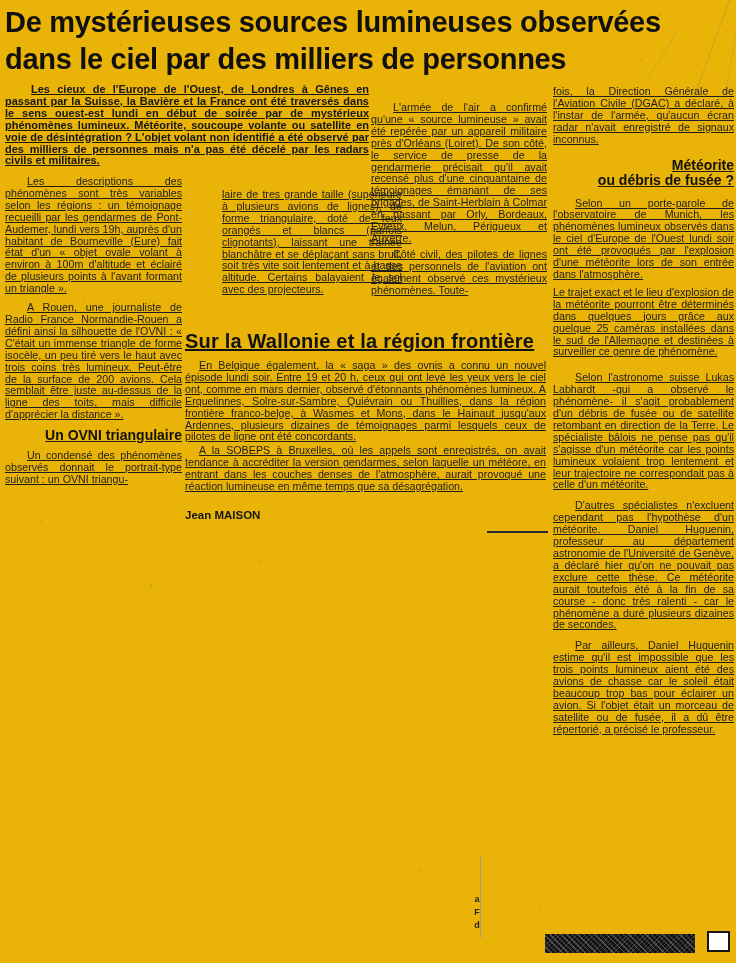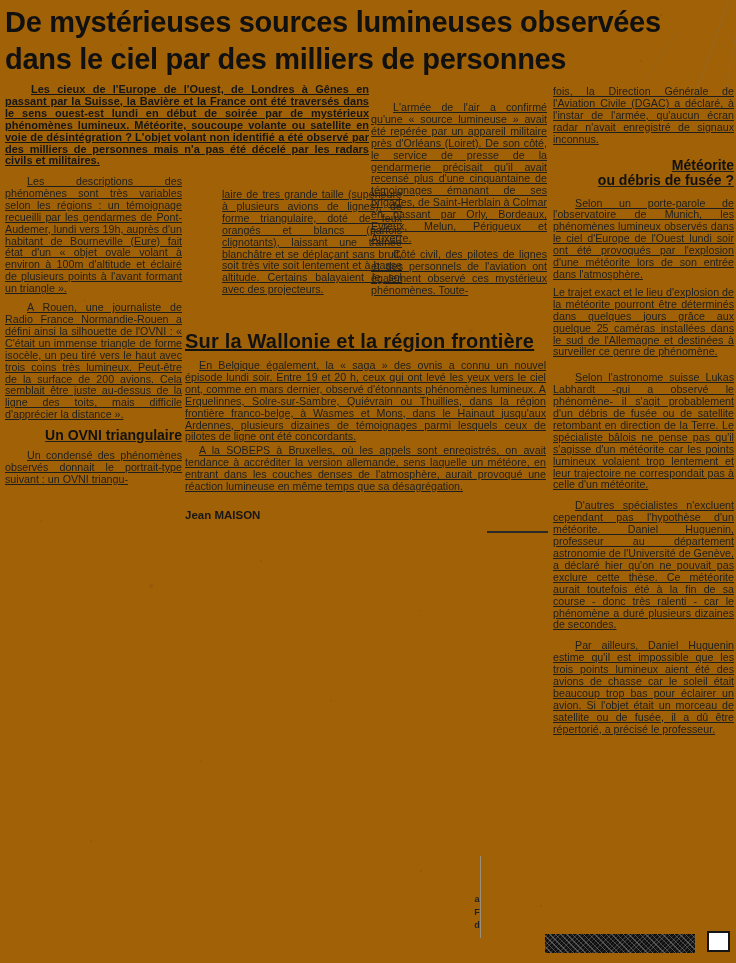--- a/index.html
+++ b/index.html
@@ -1,19 +1,19 @@
 <!DOCTYPE html>
 <html lang="fr"><head>
 <meta charset="utf-8">
 <style>
   html,body{margin:0;padding:0;background:#888;}
   .page{
     position:relative;
     width:736px;height:963px;
-    background:#a16207;
+    background:#eab308;
     overflow:hidden;
     font-family:"Liberation Sans","DejaVu Sans",sans-serif;
     color:#1b1b1b;
   }
   .headline{
     position:absolute;left:5px;top:4px;width:730px;
     font-size:29px;font-weight:bold;line-height:37px;
     letter-spacing:-0.3px;color:#101010;
   }
   .bodytext{
@@ -135,21 +135,21 @@
     <p>Un condensé des phénomènes observés donnait le portrait-type suivant : un OVNI triangu-</p>
   </div>
 
   <div class="bodytext colB">
     <p class="noindent">laire de tres grande taille (supérieure à plusieurs avions de lignes), de forme triangulaire, doté de feux orangés et blancs (parfois clignotants), laissant une traînée blanchâtre et se déplaçant sans bruit, soit très vite soit lentement et à basse altitude. Certains balayaient le sol avec des projecteurs.</p>
   </div>
 
   <div class="wall-head">Sur la Wallonie et la région frontière</div>
   <div class="bodytext wall-body">
     <p>En Belgique également, la « saga » des ovnis a connu un nouvel épisode lundi soir. Entre 19 et 20 h, ceux qui ont levé les yeux vers le ciel ont, comme en mars dernier, observé d'étonnants phénomènes lumineux. A Erquelinnes, Solre-sur-Sambre, Quiévrain ou Thuillies, dans la région frontière franco-belge, à Wasmes et Mons, dans le Hainaut jusqu'aux Ardennes, plusieurs dizaines de témoignages parmi lesquels ceux de pilotes de ligne ont été concordants.</p>
-    <p>A la SOBEPS à Bruxelles, où les appels sont enregistrés, on avait tendance à accréditer la version allemande, sens laquelle un météore, en entrant dans les couches denses de l'atmosphère, aurait provoqué une réaction lumineuse en même temps que sa désagrégation.</p>
+    <p>A la SOBEPS à Bruxelles, où les appels sont enregistrés, on avait tendance à accréditer la version gendarmes, selon laquelle un météore, en entrant dans les couches denses de l'atmosphère, aurait provoqué une réaction lumineuse en même temps que sa désagrégation.</p>
   </div>
   <div class="byline">Jean MAISON</div>
   <div class="byline-rule"></div>
 
   <div class="bodytext colC">
     <p>L'armée de l'air a confirmé qu'une « source lumineuse » avait été repérée par un appareil militaire près d'Orléans (Loiret). De son côté, le service de presse de la gendarmerie précisait qu'il avait recensé plus d'une cinquantaine de témoignages émanant de ses brigades, de Saint-Herblain à Colmar en passant par Orly, Bordeaux, Evreux, Melun, Périgueux et Auxerre.</p>
     <p>Côté civil, des pilotes de lignes et des personnels de l'aviation ont également observé ces mystérieux phénomènes. Toute-</p>
   </div>
 
   <div class="bodytext colD">

